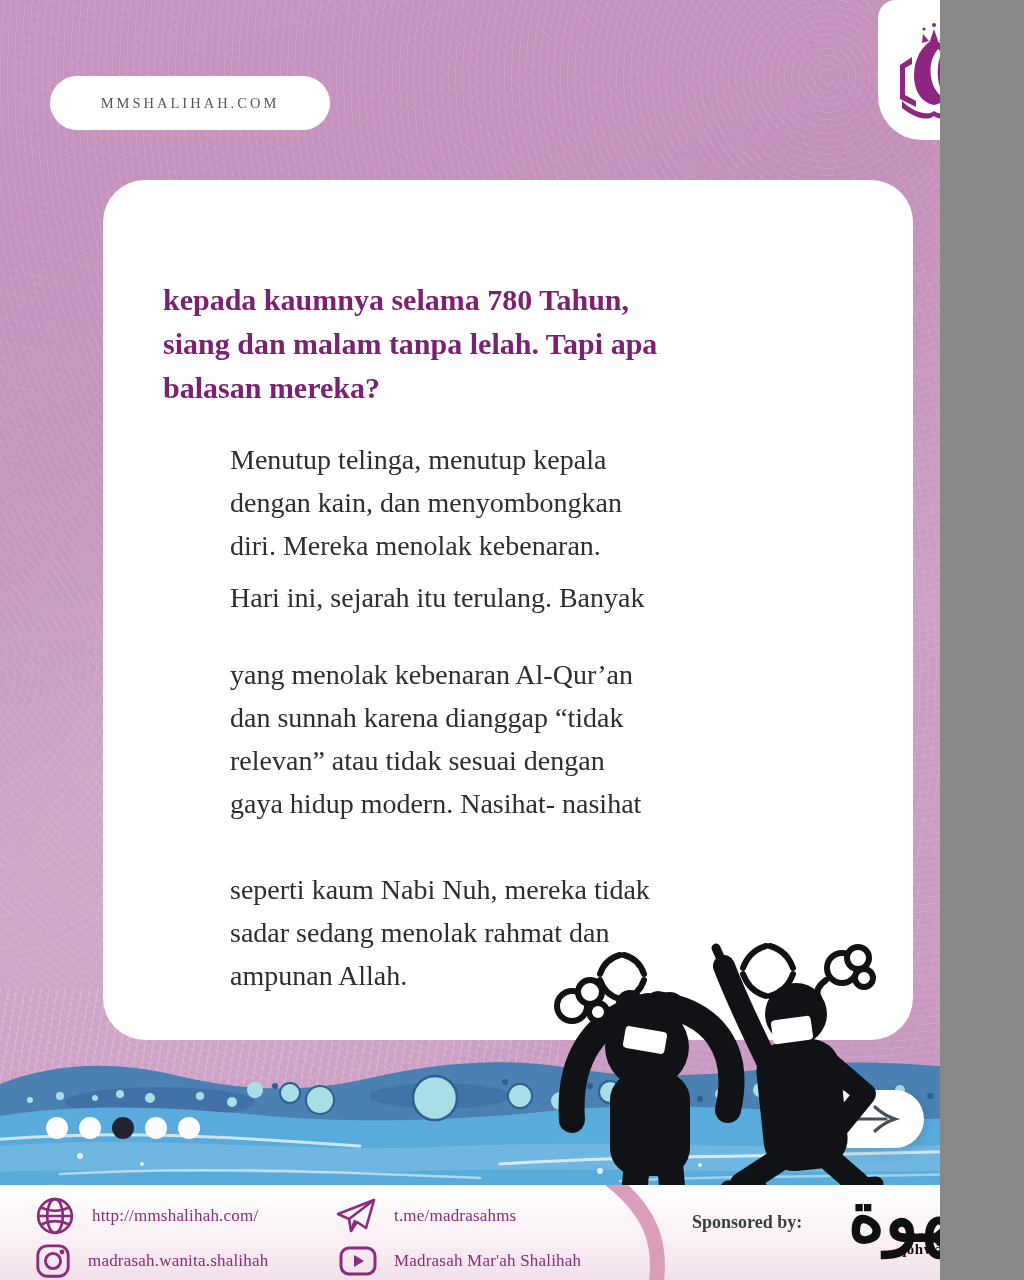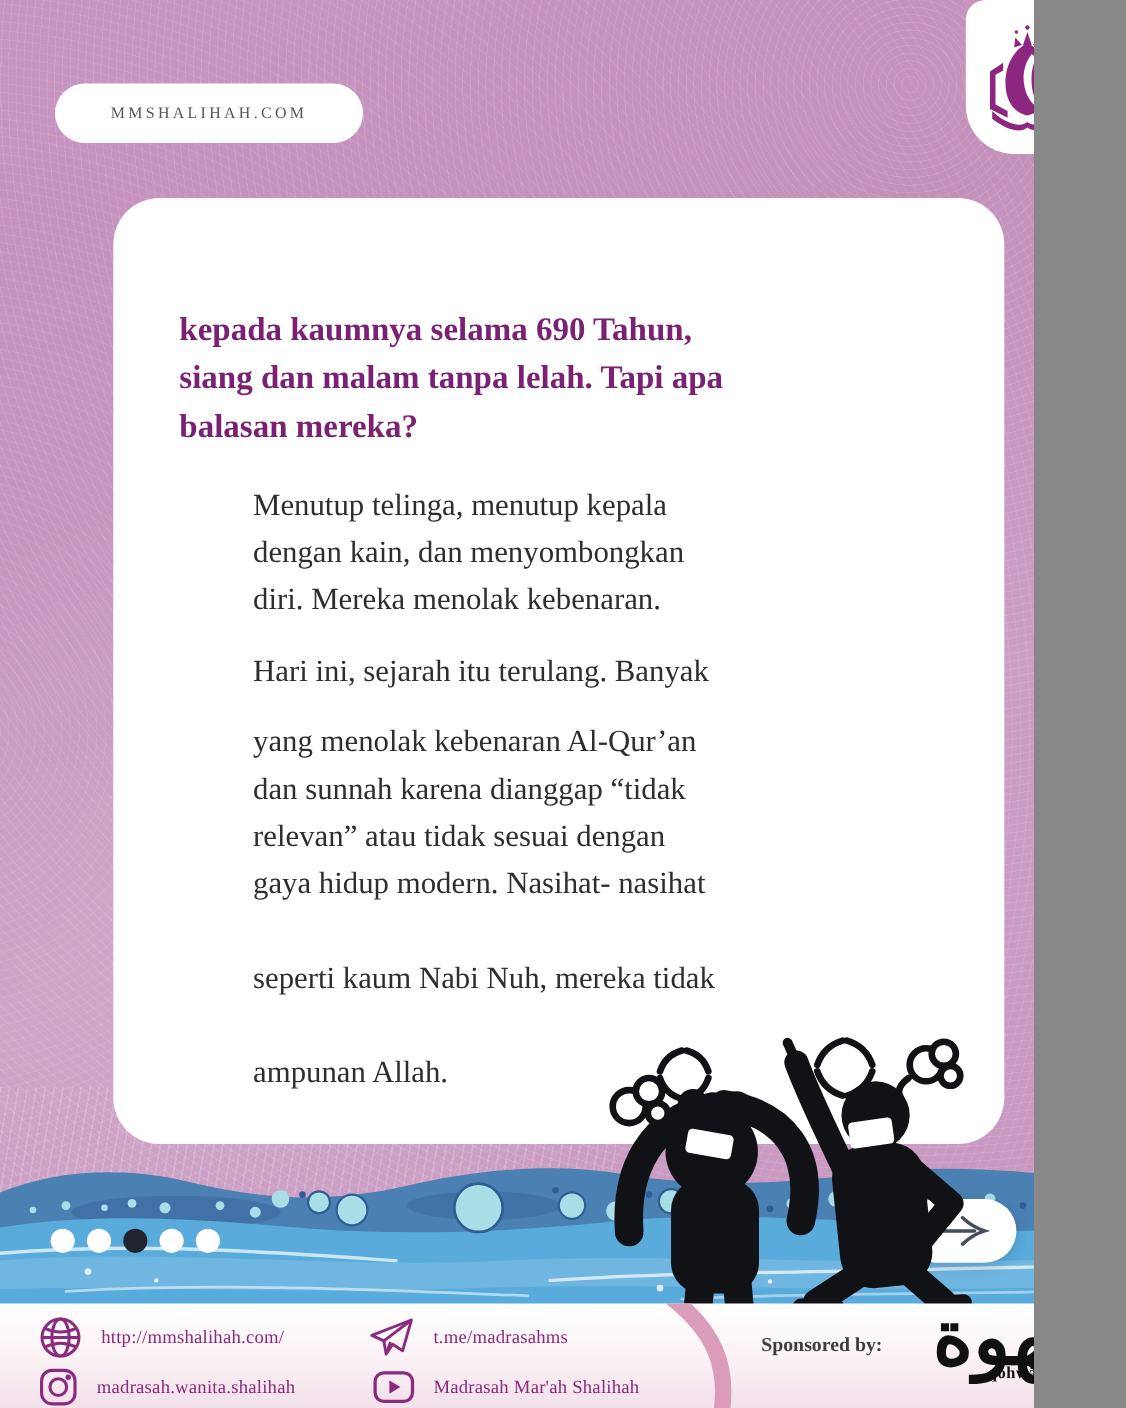--- a/index.html
+++ b/index.html
@@ -105,34 +105,35 @@
 
         <path d="M10 86 C22 98 36 101 42 96 C48 101 62 98 74 86 L74 93 C60 104 48 106 42 101 C36 106 24 104 10 93 Z"></path>
       </g>
 
       <path d="M46 34 C38 44 36 58 42 72 C46 80 50 82 52 80 C44 70 44 48 50 38 Z" fill="#fff"></path>
     </svg>
   </div>
 
   <div class="card"></div>
 
-  <div class="h-line" style="top:278px">kepada kaumnya selama 690 Tahun,</div>
+  <div class="h-line" style="top:278px">kepada kaumnya selama 780 Tahun,</div>
   <div class="h-line" style="top:322px">siang dan malam tanpa lelah. Tapi apa</div>
   <div class="h-line" style="top:366px">balasan mereka?</div>
 
   <div class="b-line" style="top:438px">Menutup telinga, menutup kepala</div>
   <div class="b-line" style="top:481px">dengan kain, dan menyombongkan</div>
   <div class="b-line" style="top:524px">diri. Mereka menolak kebenaran.</div>
 
-  <div class="b-line" style="top:589px">Hari ini, sejarah itu terulang. Banyak</div>
+  <div class="b-line" style="top:576px">Hari ini, sejarah itu terulang. Banyak</div>
   <div class="b-line" style="top:653px">yang menolak kebenaran Al-Qur’an</div>
   <div class="b-line" style="top:696px">dan sunnah karena dianggap “tidak</div>
   <div class="b-line" style="top:739px">relevan” atau tidak sesuai dengan</div>
   <div class="b-line" style="top:782px">gaya hidup modern. Nasihat- nasihat</div>
   <div class="b-line" style="top:868px">seperti kaum Nabi Nuh, mereka tidak</div>
+  <div class="b-line" style="top:911px">sadar sedang menolak rahmat dan</div>
   <div class="b-line" style="top:954px">ampunan Allah.</div>
 
   <svg class="waves" viewBox="0 0 1024 140" preserveAspectRatio="none">
     <path d="M0,38 C50,18 110,14 170,28 C240,45 300,48 370,32 C430,18 500,10 570,22 C640,34 720,30 790,20 C860,12 950,18 1024,32 L1024,140 L0,140 Z" fill="#4a80b2"></path>
     <ellipse cx="160" cy="56" rx="95" ry="15" fill="#3f6ea3" opacity=".85"></ellipse>
     <ellipse cx="440" cy="50" rx="70" ry="13" fill="#3f6ea3" opacity=".7"></ellipse>
     <path d="M0,70 C90,56 180,62 270,70 C360,78 470,74 560,64 C650,56 760,62 850,70 C930,76 990,72 1024,66 L1024,140 L0,140 Z" fill="#58abdb"></path>
     <path d="M0,100 C150,88 300,108 460,100 C620,92 800,108 1024,96 L1024,122 C800,132 600,118 400,126 C250,130 100,122 0,126 Z" fill="#ffffff" opacity=".14"></path>
     <path d="M-20,95 C120,82 240,92 360,100" stroke="#ffffff" stroke-width="3" fill="none" opacity=".7" stroke-linecap="round"></path>
     <path d="M500,118 C650,108 800,112 1050,102" stroke="#ffffff" stroke-width="3" fill="none" opacity=".7" stroke-linecap="round"></path>

